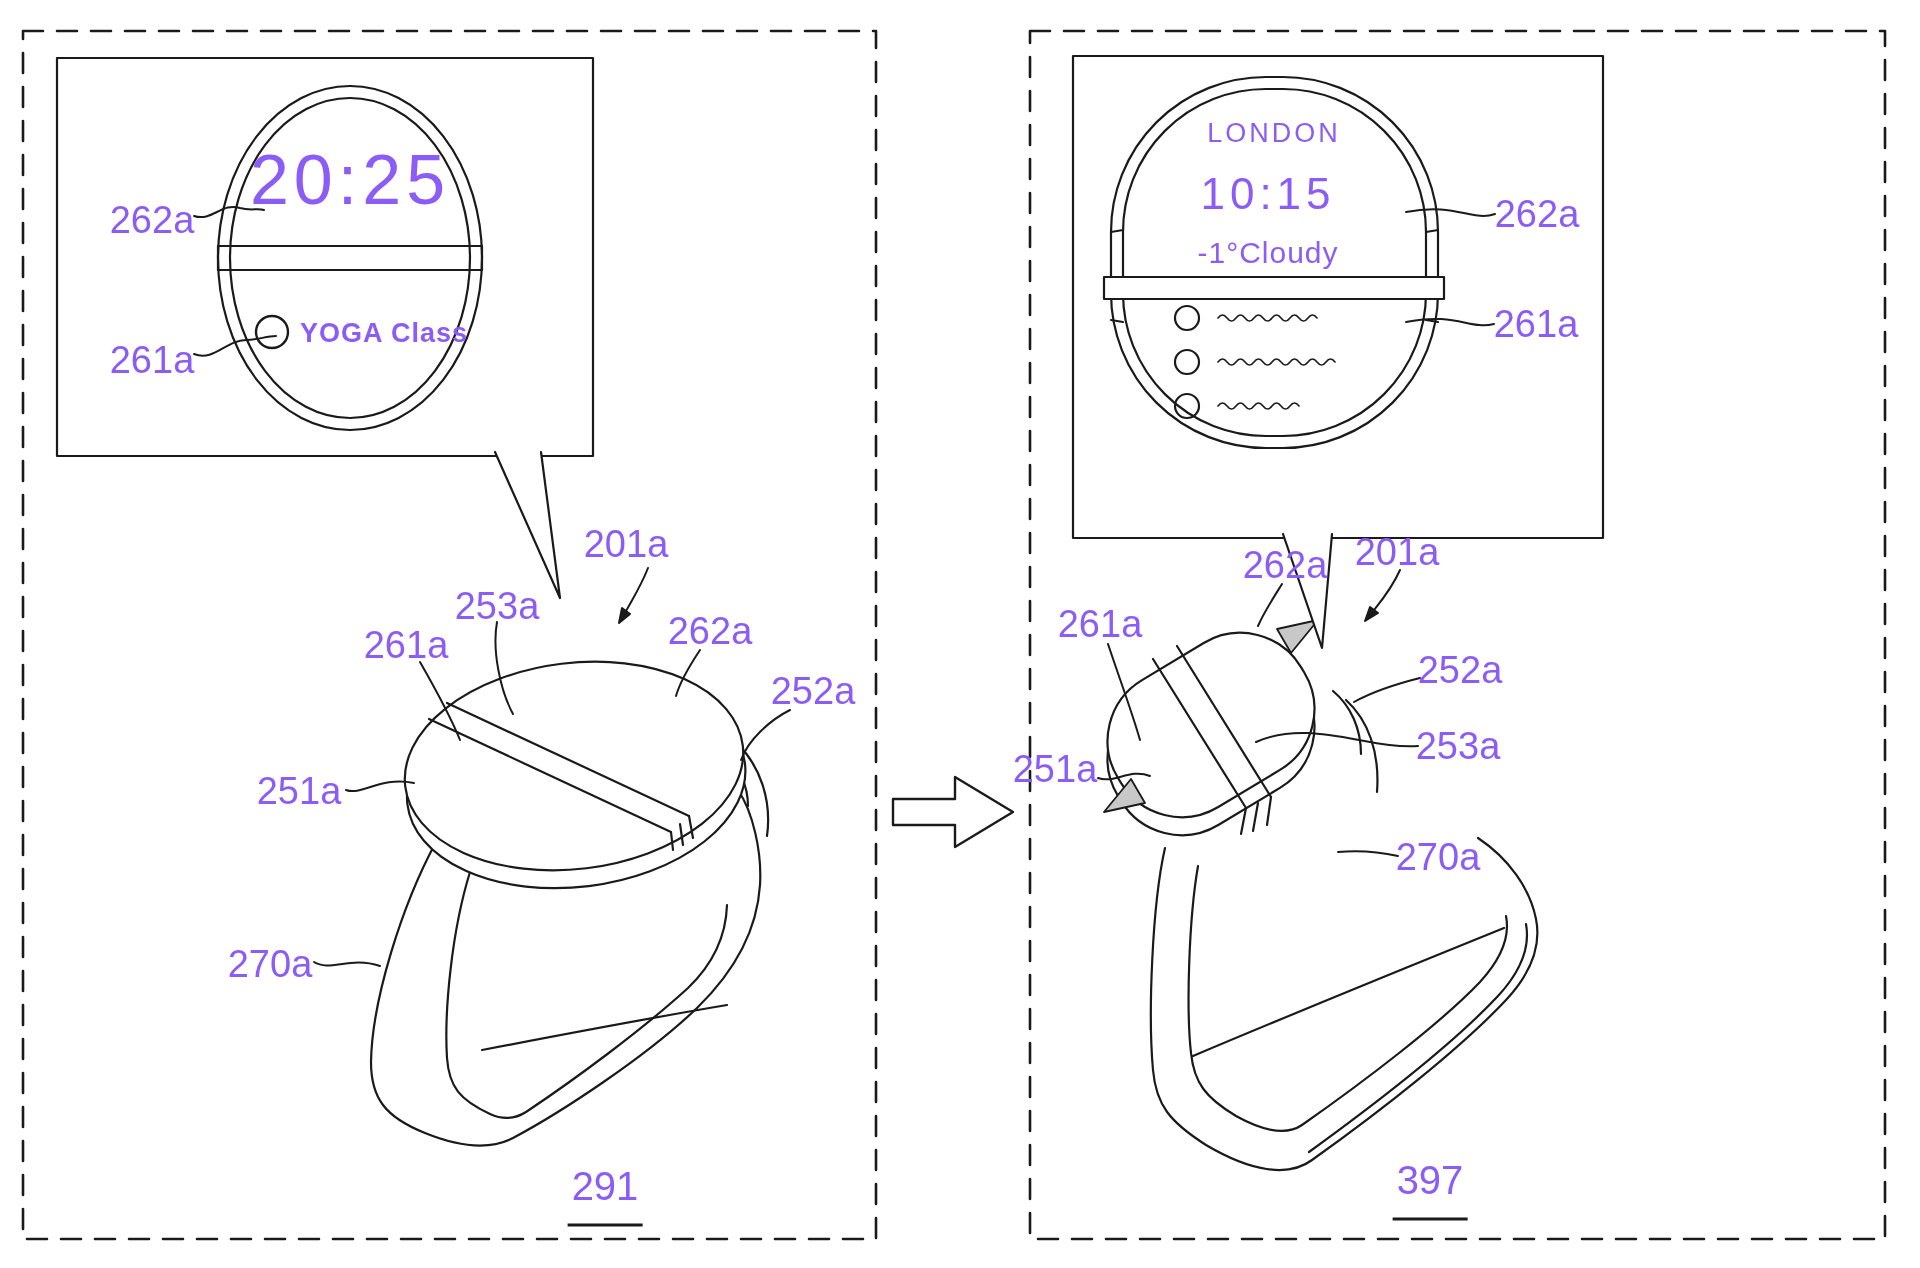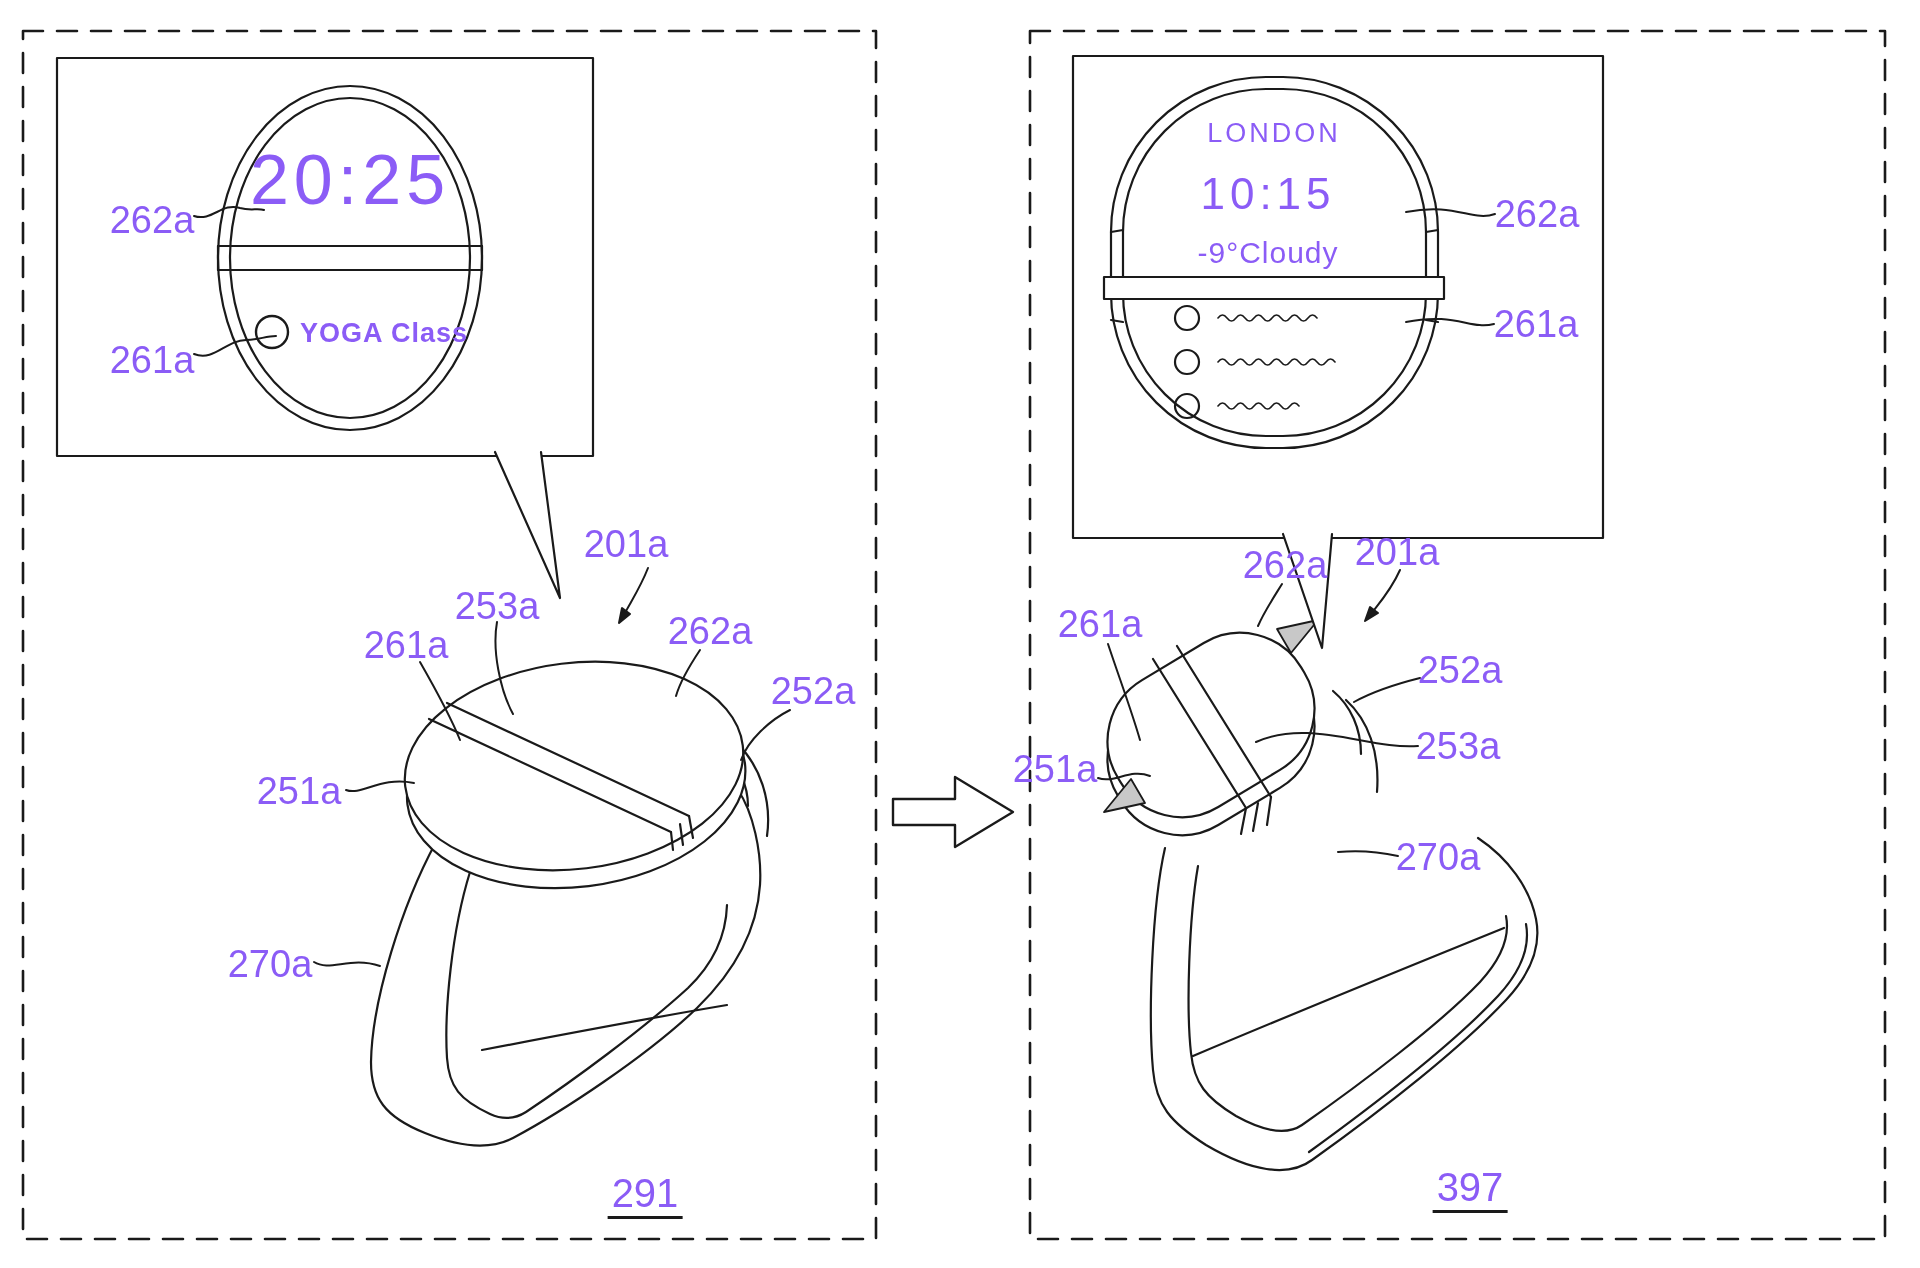--- a/index.html
+++ b/index.html
@@ -4,21 +4,21 @@
 <style>
   html,body{margin:0;padding:0;background:#ffffff;}
   #stage{
     position:relative;width:1920px;height:1268px;background:#ffffff;
     font-family:"Liberation Sans", sans-serif;color:#1a1a1a;overflow:hidden;
   }
   #lineart{position:absolute;left:0;top:0;}
   .lbl{position:absolute;transform:translate(-50%,-50%);white-space:nowrap;
        color:#8b5cf6;line-height:1;}
   .ref{font-size:38px;}
-  .fig{font-size:40px;border-bottom:3px solid #1a1a1a;padding:0 4px 3px 4px;margin-left:40px;}
+  .fig{font-size:40px;border-bottom:3px solid #1a1a1a;padding:0 4px 18px 4px;}
   .time-left{font-size:70px;letter-spacing:5px;}
   .time-right{font-size:44px;letter-spacing:5px;}
   .city{font-size:27px;letter-spacing:3px;}
   .weather{font-size:30px;letter-spacing:1px;}
   .schedule{font-size:27px;letter-spacing:1px;transform:translate(0,-50%);font-weight:bold;}
 </style>
 </head>
 <body>
 
 <div id="stage">
@@ -143,21 +143,21 @@
 <div class="lbl ref" style="left:497px;top:606px">253a</div>
 <div class="lbl ref" style="left:406px;top:645px">261a</div>
 <div class="lbl ref" style="left:710px;top:631px">262a</div>
 <div class="lbl ref" style="left:813px;top:691px">252a</div>
 <div class="lbl ref" style="left:299px;top:791px">251a</div>
 <div class="lbl ref" style="left:270px;top:964px">270a</div>
 <div class="lbl fig" style="left:605px;top:1196px">291</div>
 
 <div class="lbl city" style="left:1274px;top:133px">LONDON</div>
 <div class="lbl time-right" style="left:1268px;top:194px">10:15</div>
-<div class="lbl weather" style="left:1268px;top:253px">-9°Cloudy</div>
+<div class="lbl weather" style="left:1268px;top:253px">-1°Cloudy</div>
 <div class="lbl ref" style="left:1537px;top:214px">262a</div>
 <div class="lbl ref" style="left:1536px;top:324px">261a</div>
 
 <div class="lbl ref" style="left:1285px;top:565px">262a</div>
 <div class="lbl ref" style="left:1397px;top:552px">201a</div>
 <div class="lbl ref" style="left:1100px;top:624px">261a</div>
 <div class="lbl ref" style="left:1460px;top:670px">252a</div>
 <div class="lbl ref" style="left:1458px;top:746px">253a</div>
 <div class="lbl ref" style="left:1055px;top:769px">251a</div>
 <div class="lbl ref" style="left:1438px;top:857px">270a</div>

